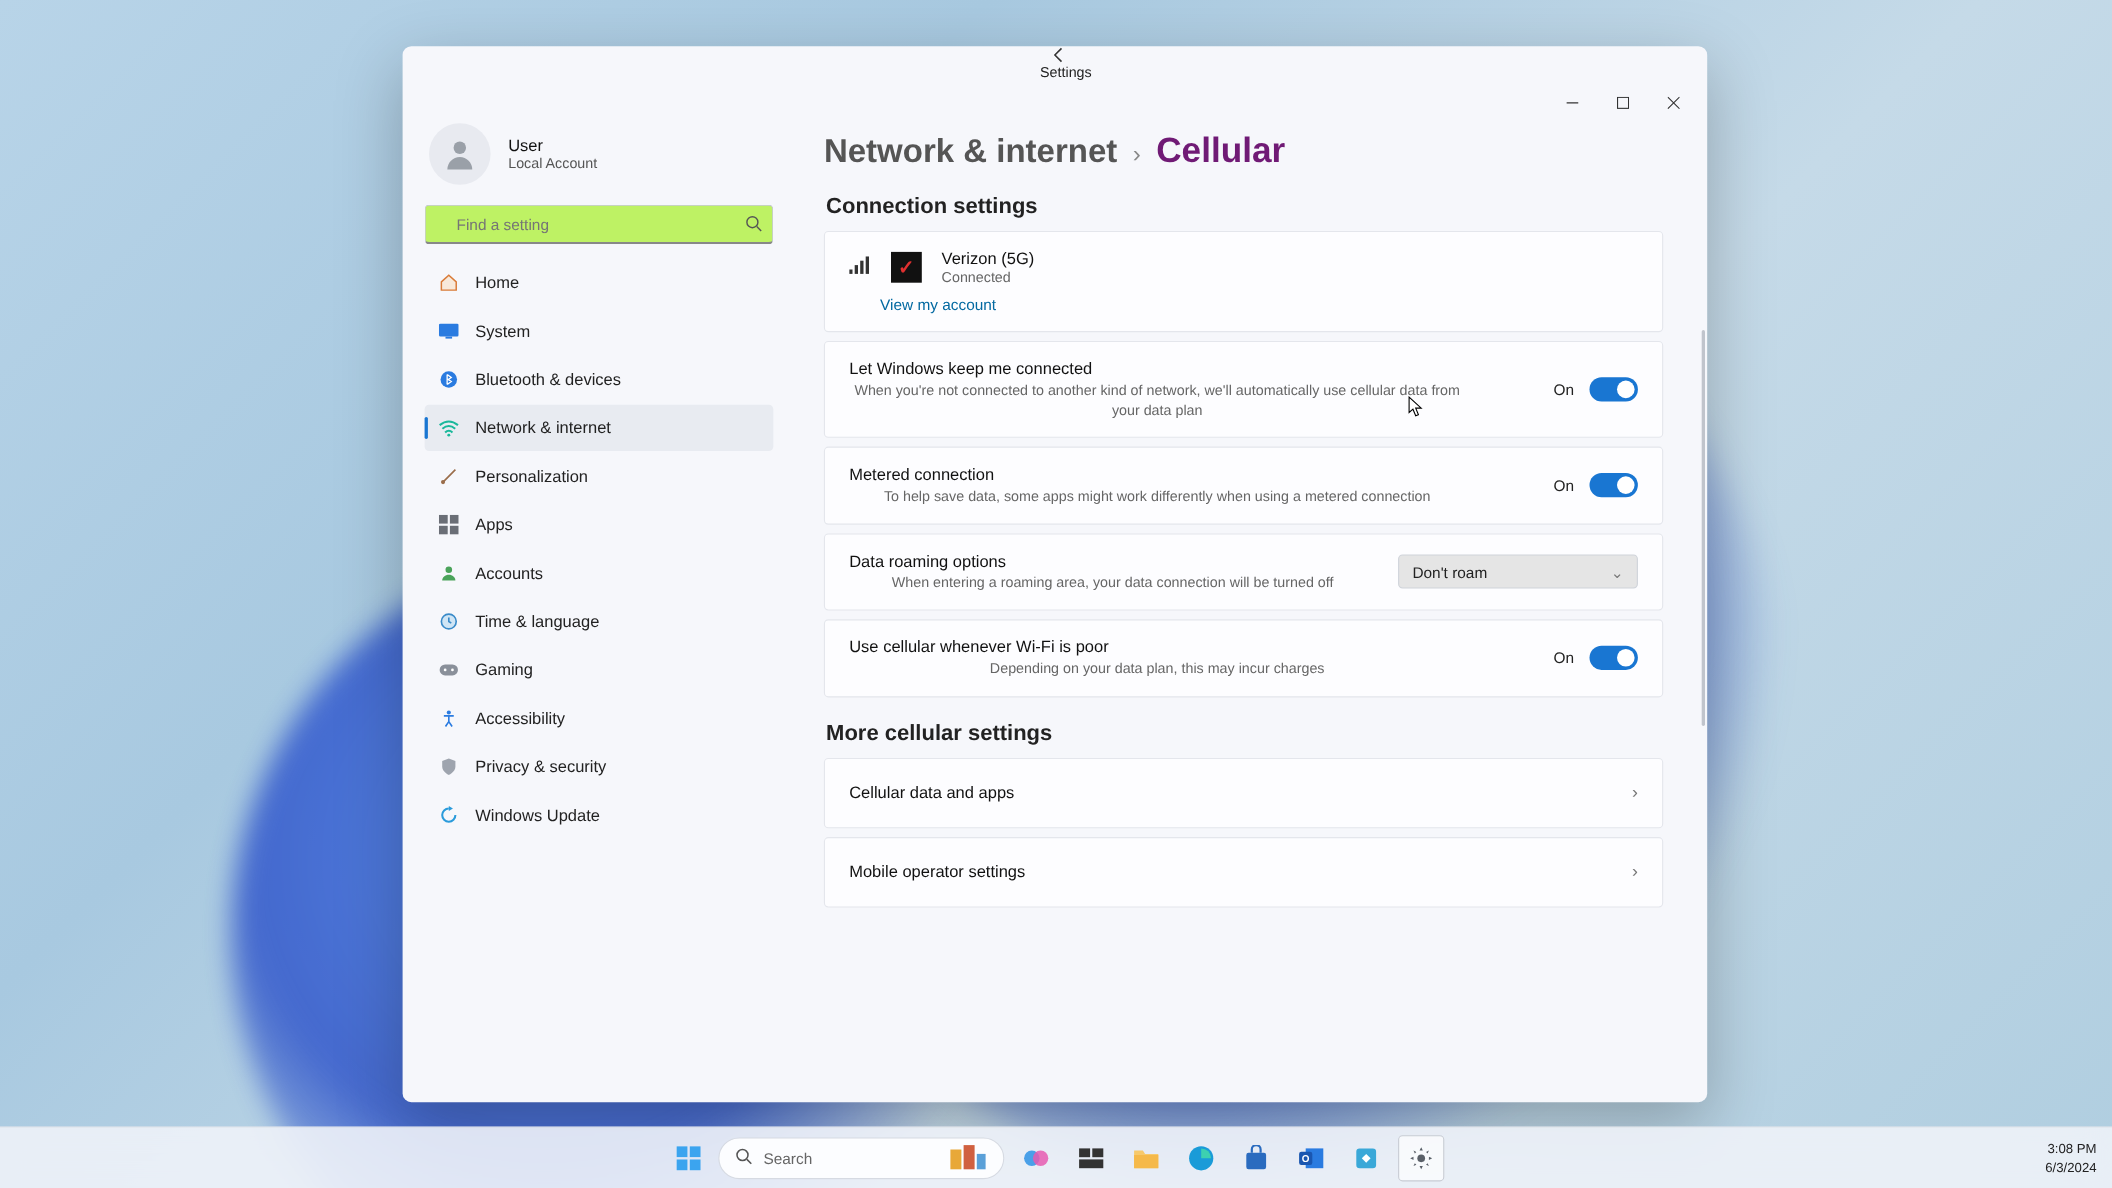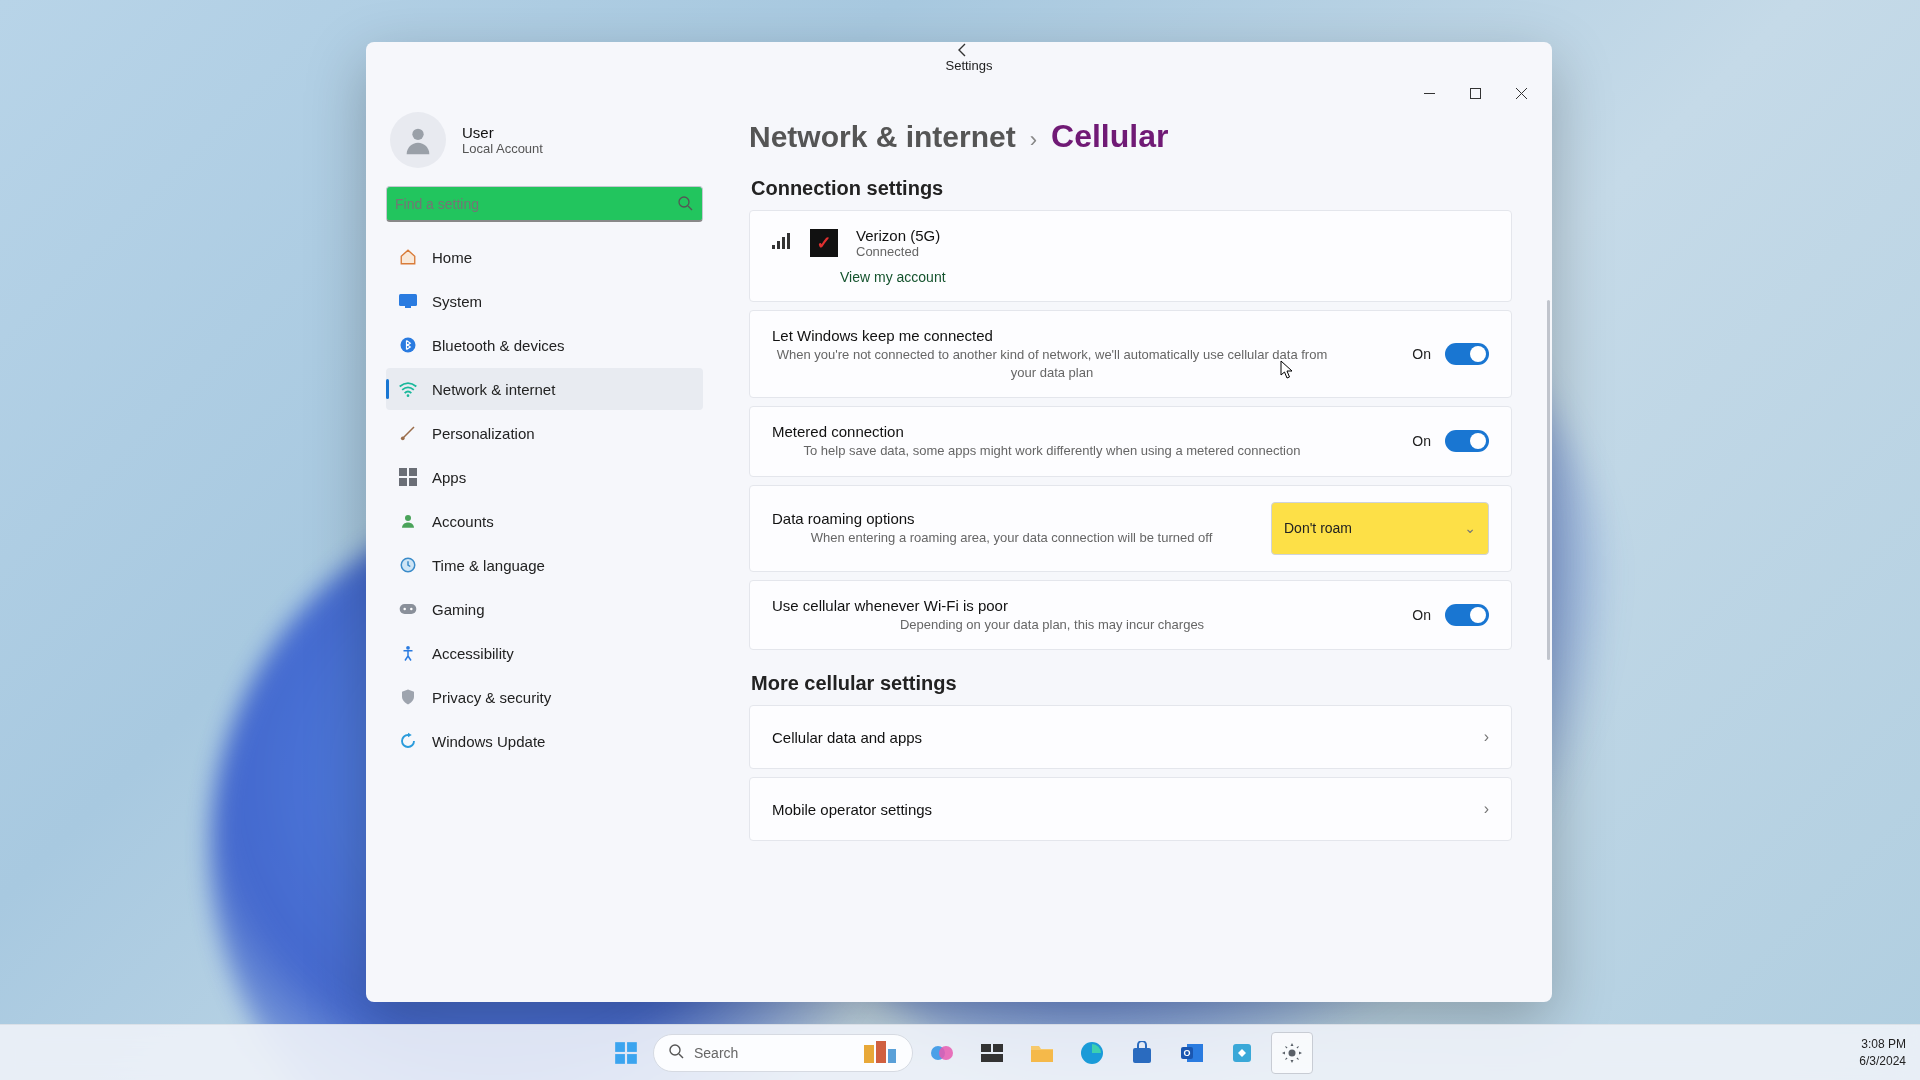--- a/index.html
+++ b/index.html
@@ -39,23 +39,23 @@
   width: 56px; height: 56px; border-radius: 50%; background: #e8eaf0;
   display: flex; align-items: center; justify-content: center;
 }
 .avatar svg { fill: #9aa0a8; }
 .profile-text .uname { font-size: 15px; color: #111; }
 .profile-text .uacc { font-size: 13px; color: #555; }
 .search-wrap {
   position: relative; margin: 0 0 14px 0;
 }
 .search-wrap input {
-  width: 100%; height: 36px; padding: 0 36px 0 8px;
+  width: 100%; height: 36px; padding: 0 36px 0 28px;
   border: 1px solid #c4c8d0; border-bottom: 2px solid #888; border-radius: 4px;
-  background: #22c55e; font-size: 14px; color: #333;
+  background: #bef264; font-size: 14px; color: #333;
 }
 .search-wrap .sicon {
   position: absolute; right: 10px; top: 9px; color: #555;
 }
 .nav { display: flex; flex-direction: column; gap: 2px; }
 .nav-item {
   display: flex; align-items: center; gap: 14px; height: 42px;
   padding: 0 12px; border-radius: 4px; font-size: 15px; color: #222;
   position: relative;
 }
@@ -77,37 +77,37 @@
 }
 .conn-card { display: flex; flex-direction: column; gap: 10px; }
 .conn-row { display: flex; align-items: center; gap: 18px; }
 .signal-icon { width: 20px; }
 .carrier-logo {
   width: 28px; height: 28px; background: #111; display: flex; align-items: center; justify-content: center;
   color: #e03030; font-weight: 900; font-size: 18px;
 }
 .conn-text .carrier { font-size: 15px; color: #111; }
 .conn-text .cstatus { font-size: 13px; color: #666; }
-.view-account { font-size: 14px; color: #14532d; margin-left: 68px; }
+.view-account { font-size: 14px; color: #0369a1; margin-left: 28px; }
 .setting-card { display: flex; align-items: center; gap: 20px; padding: 16px 22px; }
 .setting-text { flex: 1; }
 .stitle { font-size: 15px; color: #111; margin-bottom: 2px; }
 .sdesc { font-size: 13px; color: #666; line-height: 1.35; max-width: 560px; text-align: center; }
 .toggle-wrap { display: flex; align-items: center; gap: 14px; }
 .toggle-label { font-size: 14px; color: #222; }
 .toggle {
   width: 44px; height: 22px; background: #1976d2; border-radius: 22px; position: relative;
 }
 .toggle::after {
   content: ""; position: absolute; width: 16px; height: 16px; background: #fff;
   border-radius: 50%; top: 3px; right: 3px;
 }
 .dropdown {
-  width: 218px; height: 53px; border: 1px solid #cfd3da; border-radius: 4px;
-  background: #fde047; display: flex; align-items: center; justify-content: space-between;
+  width: 218px; height: 31px; border: 1px solid #cfd3da; border-radius: 4px;
+  background: #e5e5e5; display: flex; align-items: center; justify-content: space-between;
   padding: 0 12px; font-size: 14px; color: #222;
 }
 .nav-card {
   display: flex; align-items: center; justify-content: space-between; padding: 22px;
 }
 .nav-card-title { font-size: 15px; color: #111; }
 .chev { color: #777; }
 .scrollbar-ind {
   position: absolute; right: 2px; top: 210px; width: 3px; height: 360px;
   background: #c0c4cc; border-radius: 2px;

